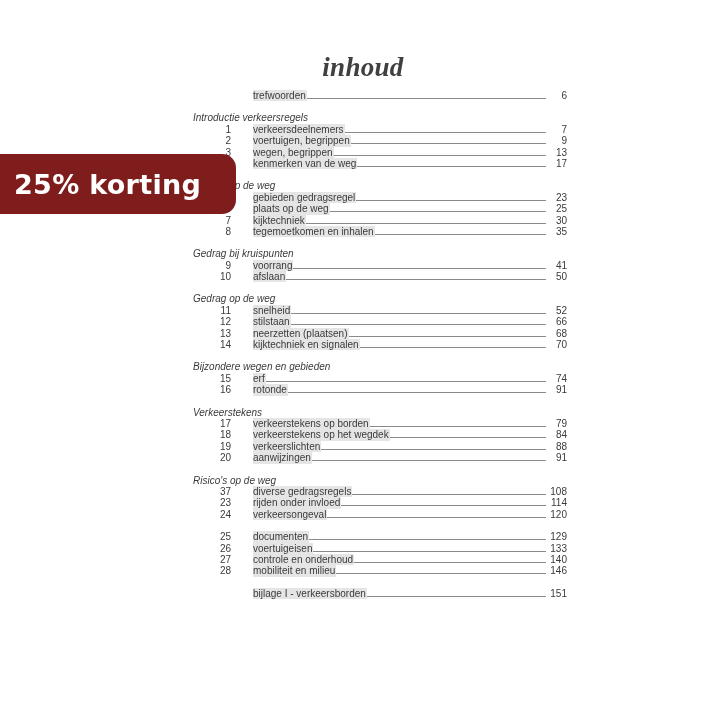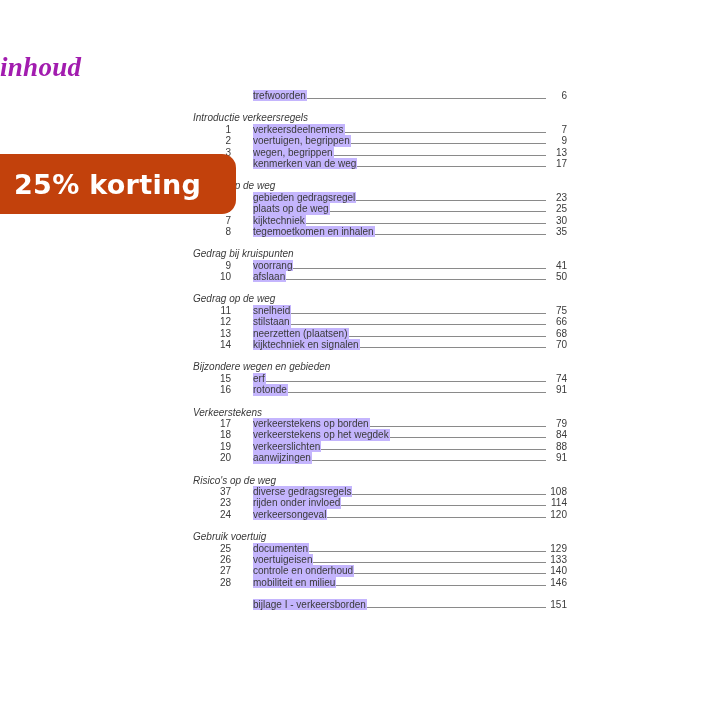--- a/index.html
+++ b/index.html
@@ -1,27 +1,27 @@
 <!DOCTYPE html>
 <html><head>
 <meta charset="utf-8">
 <style>
   html, body { margin:0; padding:0; }
   body { width:726px; height:726px; background:#ffffff; position:relative; overflow:hidden; font-family:"Liberation Sans", sans-serif; color:#2e2e2e; }
   .page { position:absolute; left:0; top:0; width:726px; height:726px; }
-  .title { position:absolute; left:0; width:726px; top:52px; text-align:left; font-family:"Liberation Serif", serif; font-style:italic; font-weight:bold; font-size:27px; color:#a21caf; letter-spacing:0.3px; }
+  .title { position:absolute; left:0; width:726px; top:52px; text-align:center; font-family:"Liberation Serif", serif; font-style:italic; font-weight:bold; font-size:27px; color:#404040; letter-spacing:0.3px; }
   .toc { position:absolute; left:193px; top:90px; width:380px; }
   .row { position:relative; height:11.4px; font-size:10px; line-height:11.4px; white-space:nowrap; }
   .num { position:absolute; left:0; width:38px; text-align:right; color:#3a3a3a; }
-  .label { position:absolute; left:60px; background:#c4b5fd; padding-right:1px; z-index:2; color:#3a3a3a; }
+  .label { position:absolute; left:60px; background:#e5e5e5; padding-right:1px; z-index:2; color:#3a3a3a; }
   .leader { position:absolute; left:60px; right:27px; top:8px; border-bottom:1px solid #8a8a8a; z-index:1; }
   .page-no { position:absolute; right:6px; text-align:right; color:#3a3a3a; }
   .section { font-style:italic; font-size:10px; height:11.4px; line-height:11.4px; color:#3a3a3a; }
   .gap { height:11px; }
-  .badge { position:absolute; left:0; top:154px; width:236px; height:60px; background:#c2410c; border-radius:0 14px 14px 0; display:flex; align-items:center; }
+  .badge { position:absolute; left:0; top:154px; width:236px; height:60px; background:#7f1d1d; border-radius:0 14px 14px 0; display:flex; align-items:center; }
   .badge-text { margin-left:14px; color:#ffffff; font-family:"DejaVu Sans", sans-serif; font-weight:bold; font-size:27px; letter-spacing:0.3px; }
 </style>
 </head>
 <body>
 
 <div class="page">
   <div class="title">inhoud</div>
 
   <div class="toc">
     <div class="row">
@@ -96,21 +96,21 @@
           <span class="label">afslaan</span>
           <span class="leader"></span>
           <span class="page-no">50</span>
         </div>
         <div class="gap"></div>
         <div class="section">Gedrag op de weg</div>
         <div class="row">
           <span class="num">11</span>
           <span class="label">snelheid</span>
           <span class="leader"></span>
-          <span class="page-no">75</span>
+          <span class="page-no">52</span>
         </div>
         <div class="row">
           <span class="num">12</span>
           <span class="label">stilstaan</span>
           <span class="leader"></span>
           <span class="page-no">66</span>
         </div>
         <div class="row">
           <span class="num">13</span>
           <span class="label">neerzetten (plaatsen)</span>
@@ -177,21 +177,20 @@
           <span class="leader"></span>
           <span class="page-no">114</span>
         </div>
         <div class="row">
           <span class="num">24</span>
           <span class="label">verkeersongeval</span>
           <span class="leader"></span>
           <span class="page-no">120</span>
         </div>
         <div class="gap"></div>
-        <div class="section">Gebruik voertuig</div>
         <div class="row">
           <span class="num">25</span>
           <span class="label">documenten</span>
           <span class="leader"></span>
           <span class="page-no">129</span>
         </div>
         <div class="row">
           <span class="num">26</span>
           <span class="label">voertuigeisen</span>
           <span class="leader"></span>

